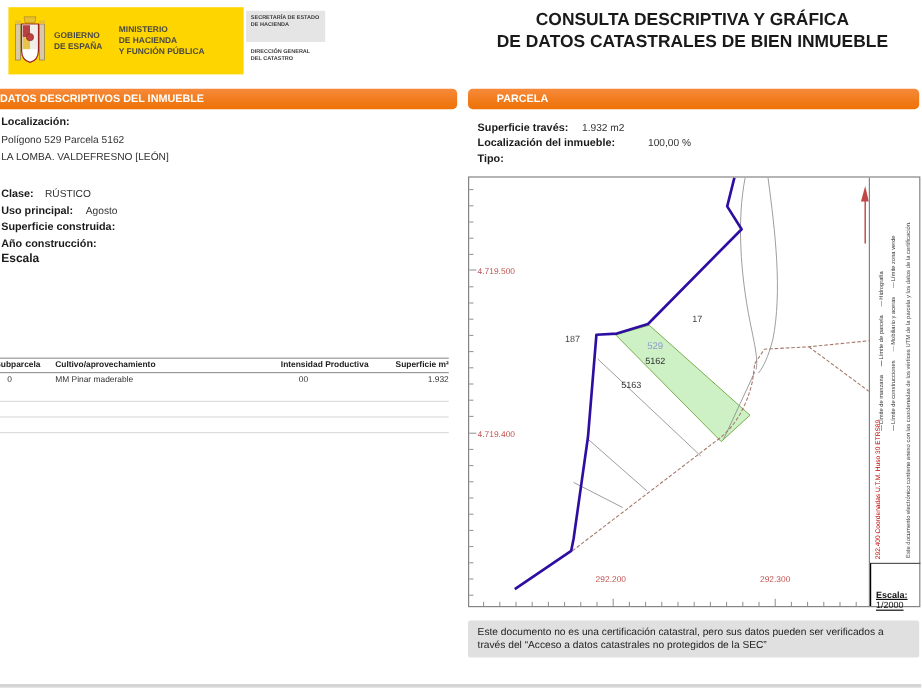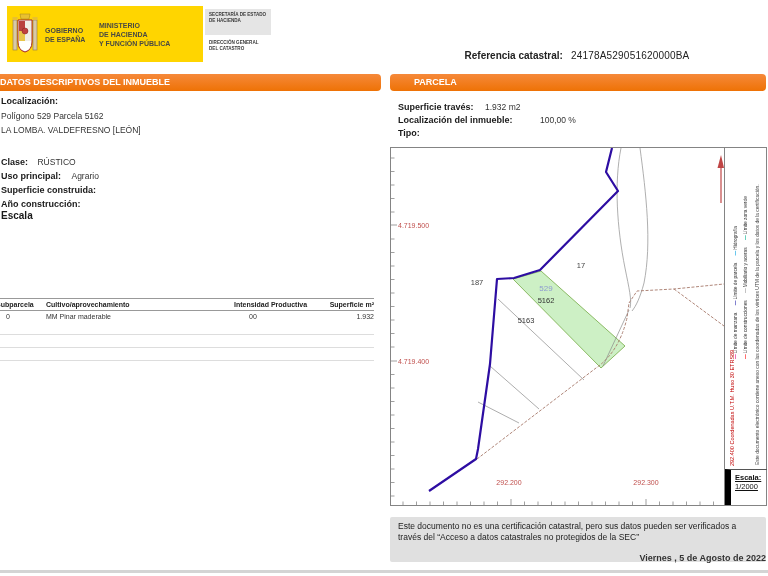--- a/index.html
+++ b/index.html
@@ -32,24 +32,24 @@
   .tc-center{text-align:center;}
   
   #mapframe{left:390px;top:147px;width:377px;height:359px;border:1px solid #848484;box-sizing:border-box;}
   #sidebar{left:333px;top:0;width:43px;height:357px;border-left:1px solid #848484;box-sizing:border-box;}
   .rot{transform-origin:top left;transform:rotate(-90deg);}
   .legline{font-size:4.8px;line-height:10px;white-space:nowrap;color:#333;}
   .legline .dash{font-weight:bold;letter-spacing:-.5px;}
   .legline .lg{margin-right:6px;}
   #utmtext{font-size:5.5px;color:#c00000;white-space:nowrap;}
   #certtext{font-size:4.9px;color:#444;white-space:nowrap;}
-  #escalabox{left:0px;top:321px;width:42px;height:36px;border-top:1px solid #555;border-left:6px solid #000000;
-             box-sizing:border-box;padding:3px 0 0 4px;font-size:7.5px;line-height:9px;color:#111;text-decoration:underline;}
-  
-  #disclaimer{left:390px;top:517px;width:376px;height:45px;background:#e0e0e0;border-radius:2px;
+  #escalabox{left:0px;top:321px;width:42px;height:36px;border-top:1px solid #555;border-left:1px solid #000000;
+             box-sizing:border-box;padding:21px 0 0 4px;font-size:7.5px;line-height:9px;color:#111;text-decoration:underline;}
+  
+  #disclaimer{left:390px;top:517px;width:376px;height:31px;background:#e0e0e0;border-radius:2px;
               box-sizing:border-box;padding:4px 8px;font-size:8.5px;color:#222;line-height:11px;}
   #datetext{left:500px;top:553px;width:266px;text-align:right;font-size:9px;font-weight:600;color:#333;}
   #bottomedge{left:0;top:570px;width:768px;height:3px;background:#d4d4d4;}
   svg text{font-family:"Liberation Sans",sans-serif;}
 </style>
 </head>
 <body>
 
 <div id="page">
 
@@ -73,40 +73,41 @@
 DE HACIENDA
 Y FUNCIÓN PÚBLICA</div>
   </div>
   <div class="abs" id="graybox">
     <div class="smallcaps pre">SECRETARÍA DE ESTADO
 DE HACIENDA</div>
   </div>
   <div class="abs smallcaps pre" id="dgc">DIRECCIÓN GENERAL
 DEL CATASTRO</div>
 
-  <div class="abs" id="refrow">
-    <span class="bold">Referencia catastral:</span><span class="val">24178A529051620000BA</span>
+  <div class="abs" id="title">
+    <div>CONSULTA DESCRIPTIVA Y GRÁFICA</div>
+    <div>DE DATOS CATASTRALES DE BIEN INMUEBLE</div>
   </div>
 
   <div class="abs orangebar" style="left:-5px;top:74px;width:381px;padding-left:5px;">
     <span>DATOS DESCRIPTIVOS DEL INMUEBLE</span>
   </div>
 
   <div class="abs" style="left:1px;top:74px;width:375px;height:430px;">
     <div class="abs lbl" style="left:0;top:22px">Localización:</div>
     <div class="abs val9" style="left:0;top:37px">Polígono 529 Parcela 5162</div>
     <div class="abs val9" style="left:0;top:51px">LA LOMBA. VALDEFRESNO [LEÓN]</div>
 
     <div class="abs" style="left:0;top:77px">
       <span class="lbl">Clase:</span>
       <span class="val9" style="margin-left:5px">RÚSTICO</span>
     </div>
     <div class="abs" style="left:0;top:91px">
       <span class="lbl">Uso principal:</span>
-      <span class="val9" style="margin-left:6px">Agrario</span>
+      <span class="val9" style="margin-left:6px">Agosto</span>
     </div>
     <div class="abs" style="left:0;top:105px">
       <span class="lbl">Superficie construida:</span>
       <span class="val9" style="margin-left:6px"></span>
     </div>
     <div class="abs" style="left:0;top:119px">
       <span class="lbl">Año construcción:</span>
       <span class="val9" style="margin-left:6px"></span>
     </div>
 
@@ -274,16 +275,15 @@
       <div class="abs" id="escalabox">
         <div class="bold">Escala:</div>
         <div>1/2000</div>
       </div>
     </div>
   </div>
 
   <div class="abs" id="disclaimer">
     <span>Este documento no es una certificación catastral, pero sus datos pueden ser verificados a través del “Acceso a datos catastrales no protegidos de la SEC”</span>
   </div>
-  <div class="abs" id="datetext">Viernes , 5 de Agosto de 2022</div>
   <div class="abs" id="bottomedge"></div>
 
 </div>
 
 </body></html>

